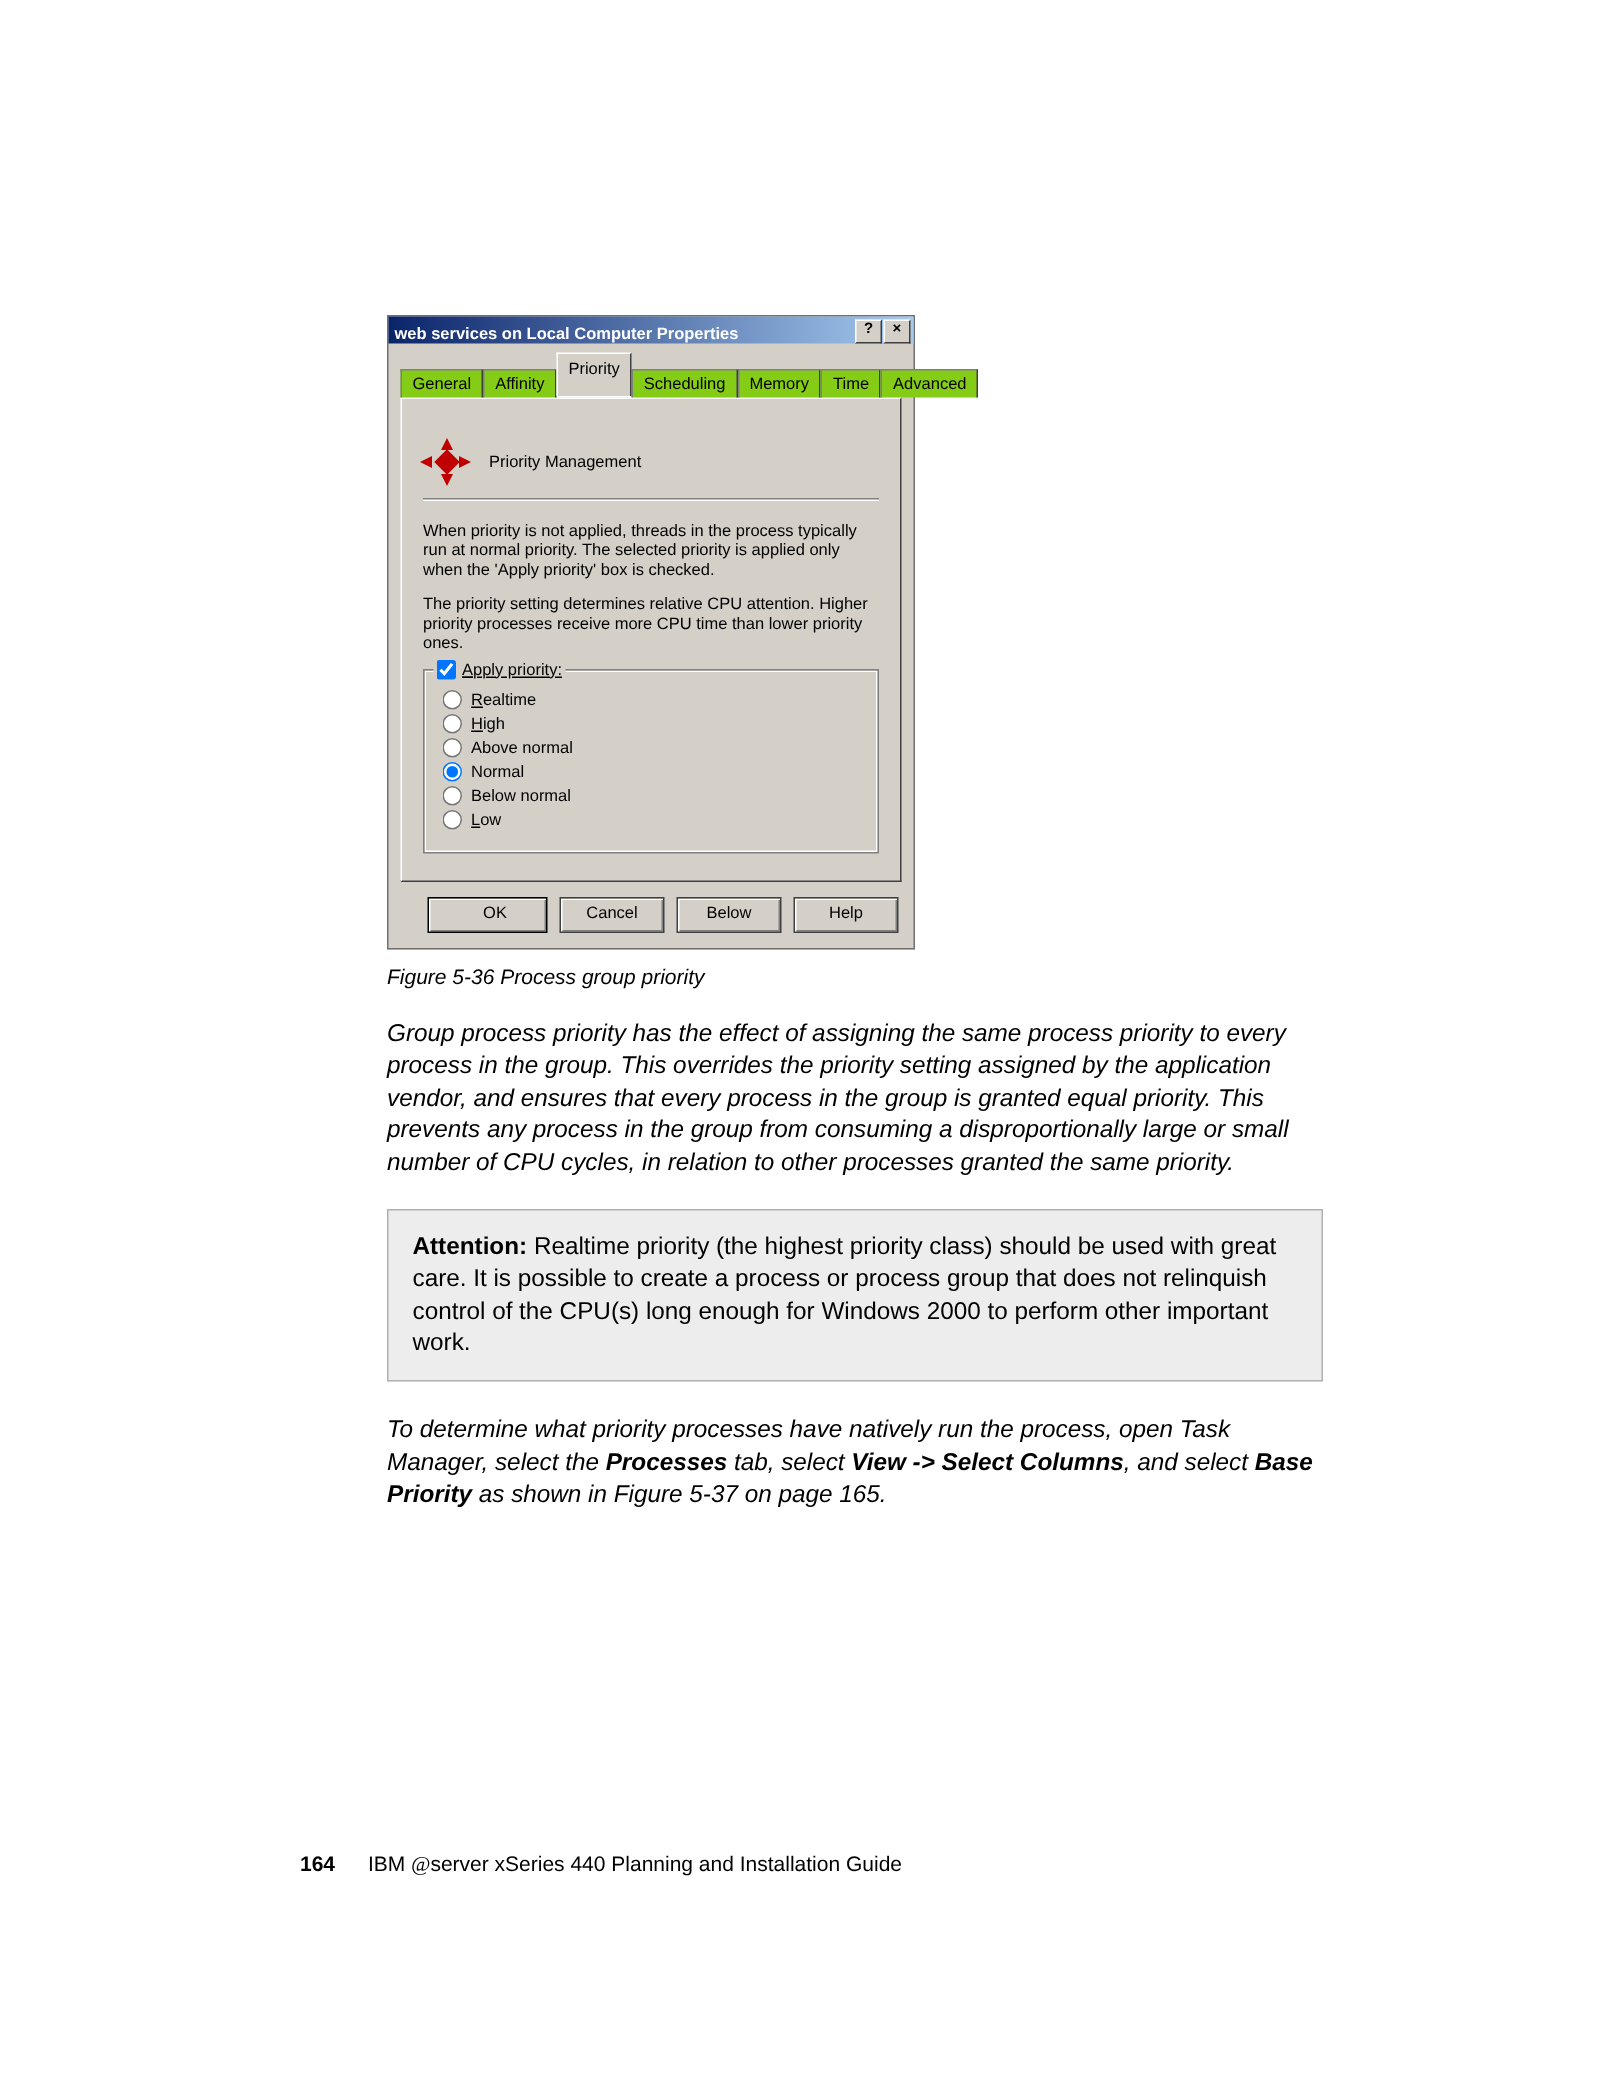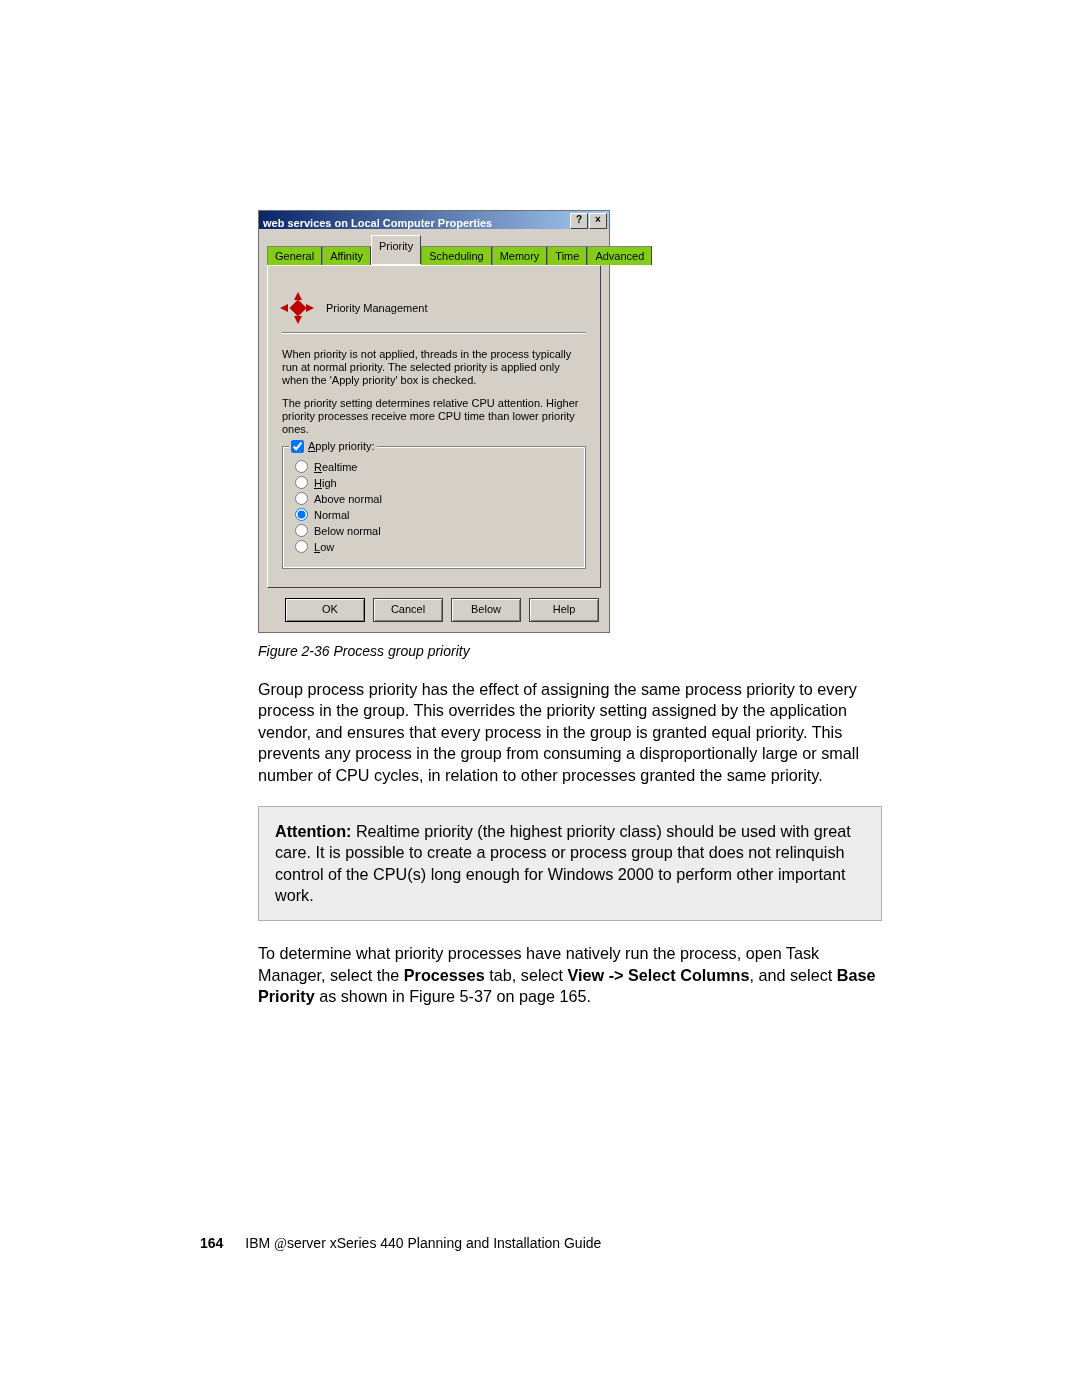--- a/index.html
+++ b/index.html
@@ -126,27 +126,29 @@
   }
   .fieldset {
     border: 1px solid #808080;
     box-shadow: 1px 1px 0 #fff inset, -1px -1px 0 #fff inset;
     padding: 10px 12px 12px 12px;
     margin-top: 8px;
     position: relative;
   }
   .legend {
     display: flex;
+    align-items: center;
     gap: 4px;
     position: absolute;
     top: -7px;
     left: 6px;
     background: #d4d0c8;
     padding: 0 2px;
     font-size: 11px;
+    text-decoration: underline;
   }
   .radio-row {
     display: flex;
     align-items: center;
     gap: 6px;
     margin: 3px 0;
     font-size: 11px;
   }
   input[type=checkbox], input[type=radio] { margin: 0; }
   .underline-first::first-letter { text-decoration: underline; }
@@ -174,20 +176,21 @@
   
   .fig-caption {
     font-style: italic;
     font-size: 14px;
     margin: 10px 0 20px 0;
   }
   .body-para {
     font-size: 16.2px;
     line-height: 1.32;
     margin: 0 0 20px 0;
+    font-style: italic;
   }
   .attention-box {
     background: #ededed;
     border: 1px solid #b0b0b0;
     padding: 14px 16px;
     margin-bottom: 22px;
   }
   .attention-box p {
     font-size: 16.2px;
     line-height: 1.32;
@@ -283,21 +286,21 @@
 
       <div class="btn-row">
         <div class="win-btn default">OK</div>
         <div class="win-btn">Cancel</div>
         <div class="win-btn">Below</div>
         <div class="win-btn">Help</div>
       </div>
     </div>
   </div>
 
-  <div class="fig-caption">Figure 2-36   Process group priority</div>
+  <div class="fig-caption">Figure 5-36   Process group priority</div>
 
   <p class="body-para">Group process priority has the effect of assigning the same process priority to every process in the group. This overrides the priority setting assigned by the application vendor, and ensures that every process in the group is granted equal priority. This prevents any process in the group from consuming a disproportionally large or small number of CPU cycles, in relation to other processes granted the same priority.</p>
 
   <div class="attention-box">
     <p>
       <b>Attention:</b><span> Realtime priority (the highest priority class) should be used with great care. It is possible to create a process or process group that does not relinquish control of the CPU(s) long enough for Windows 2000 to perform other important work.</span>
     </p>
   </div>
 
   <p class="body-para">

